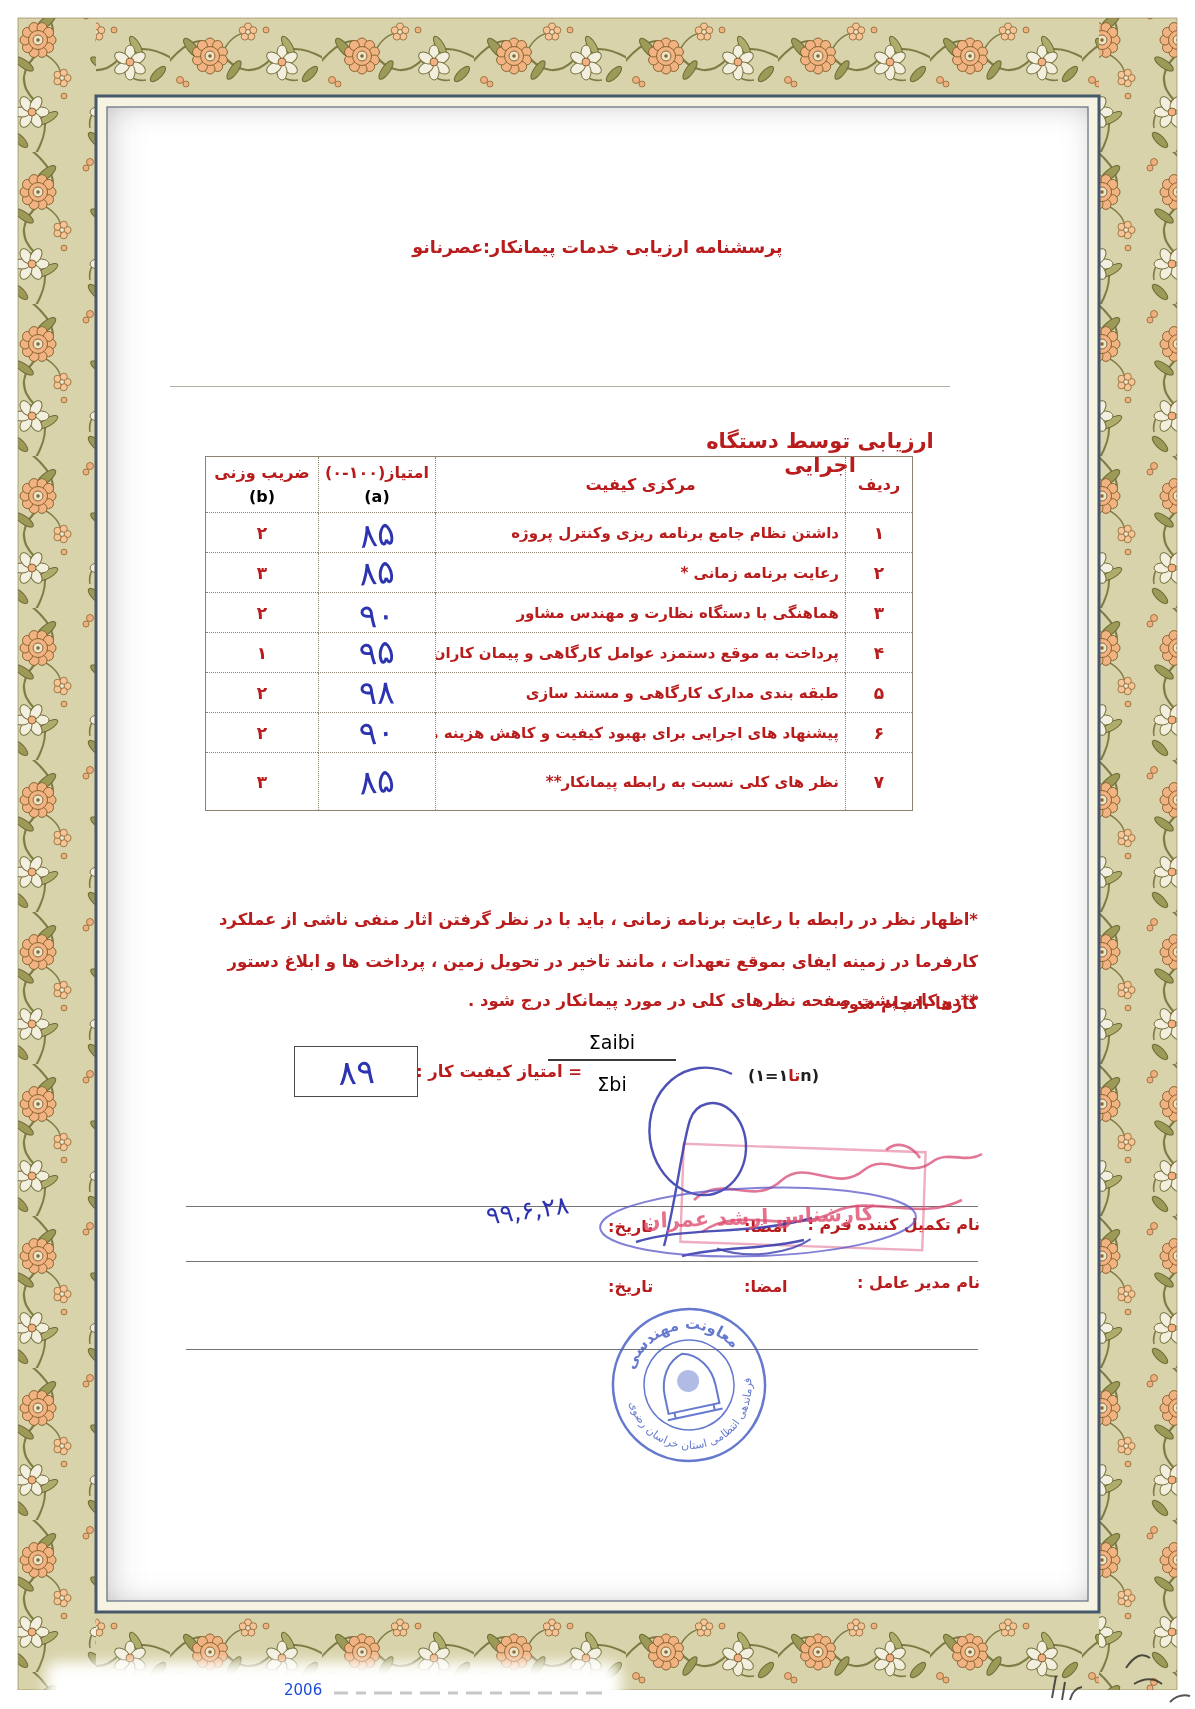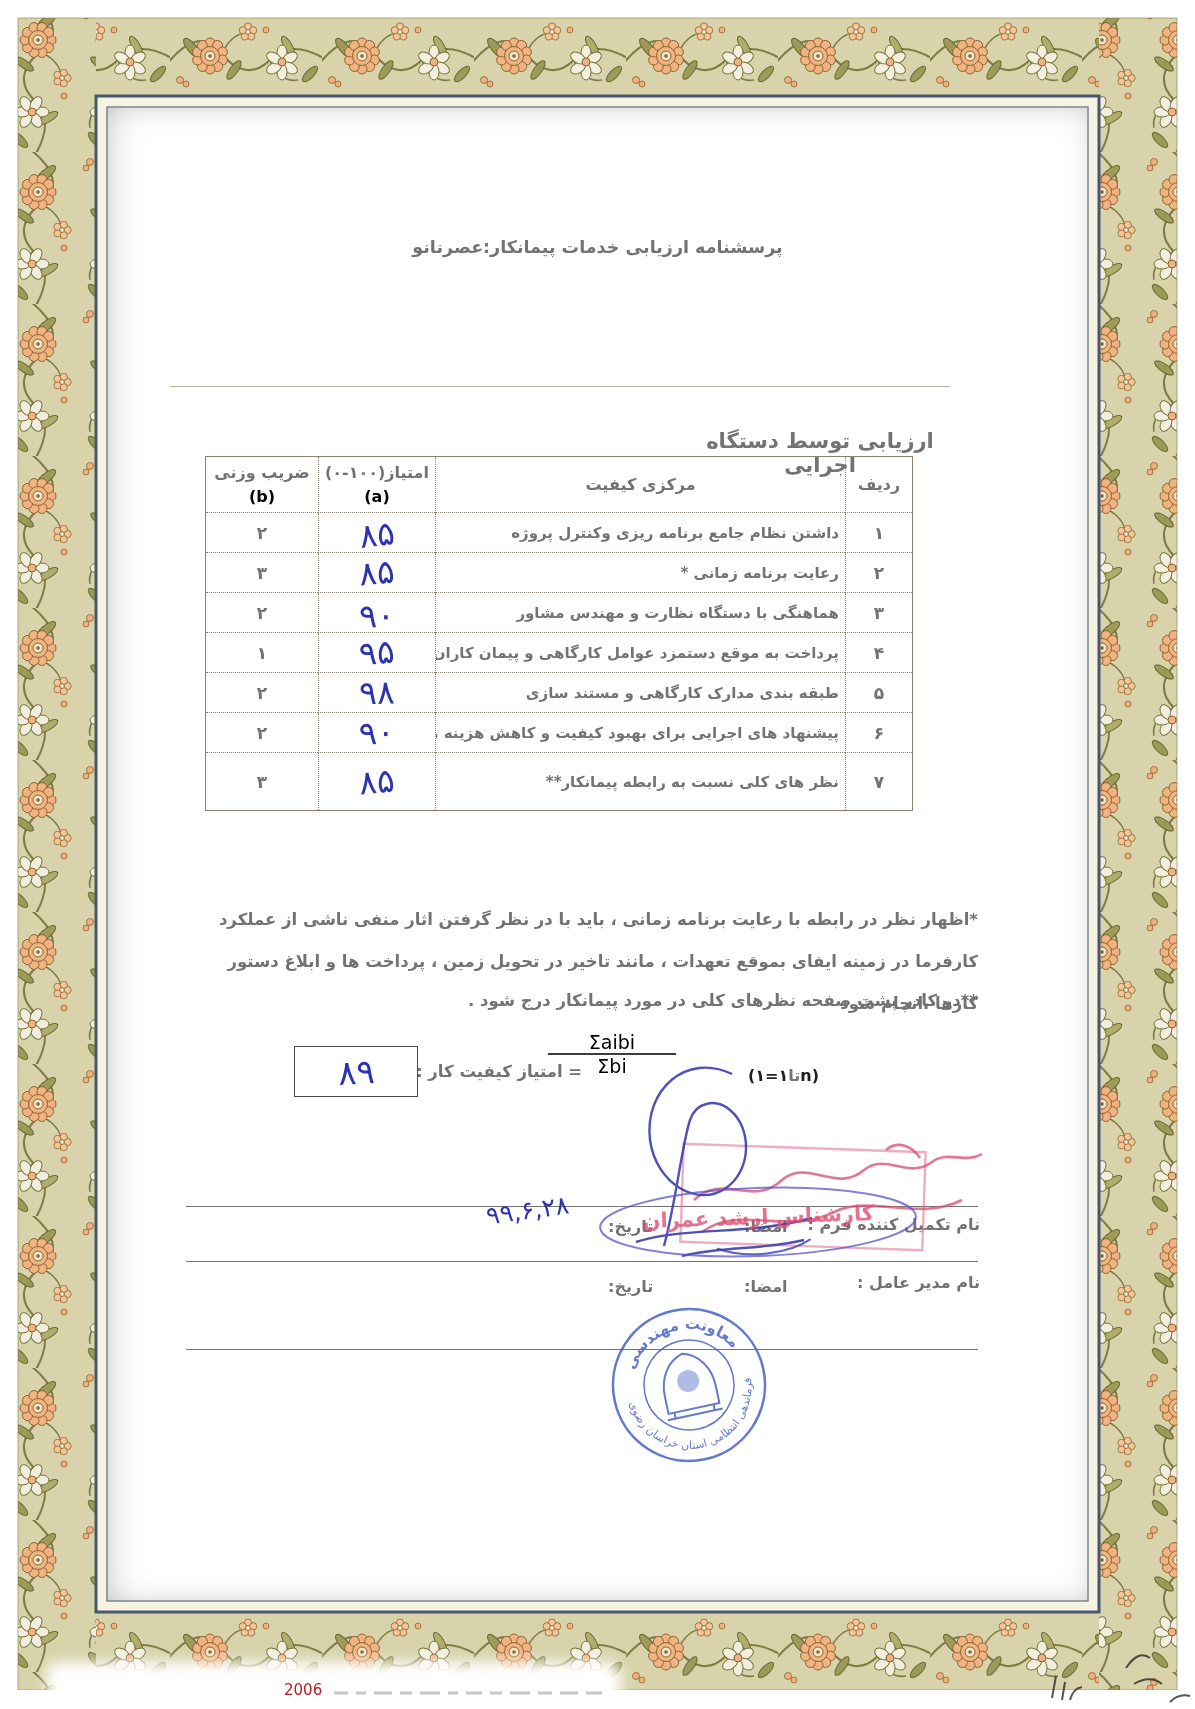--- a/index.html
+++ b/index.html
@@ -1,20 +1,20 @@
 <!DOCTYPE html>
 <html lang="fa"><head>
 <meta charset="utf-8">
 <style>
   html,body{margin:0;padding:0;background:#fff;}
   #page{position:relative;width:1195px;height:1709px;overflow:hidden;background:#fff;
         font-family:"DejaVu Sans",sans-serif;}
   #frame-svg{position:absolute;left:0;top:0;}
   .abs{position:absolute;}
-  .fa{direction:rtl;unicode-bidi:plaintext;color:#737373;}
+  .fa{direction:rtl;unicode-bidi:plaintext;color:#b91c1c;}
   .b{font-weight:bold;}
   .center{text-align:center;}
   .right{text-align:right;}
   .page-shade{left:107px;top:107px;width:981px;height:1494px;pointer-events:none;
       box-shadow:inset 24px 0 34px -22px rgba(120,120,120,.38),
                  inset -18px 0 30px -22px rgba(140,140,140,.30),
                  inset 0 22px 30px -22px rgba(130,130,130,.30),
                  inset 0 -20px 30px -22px rgba(130,130,130,.28);}
   
   .title{left:96px;top:237px;width:1003px;font-size:17.5px;}
@@ -38,40 +38,40 @@
   tr:nth-child(6) td.s .hw{transform:rotate(-2deg);}
   
   .note1{left:195px;top:899px;width:783px;font-size:16.5px;line-height:42px;}
   .note2{left:195px;top:991px;width:783px;font-size:16.5px;}
   
   .res-box{left:294px;top:1046px;width:122px;height:49px;border:1.6px solid #4a4a4a;
            display:flex;align-items:center;justify-content:center;}
   .res-box .hw{font-size:34px;transform:rotate(-3deg);}
   .f-label{left:416px;top:1062px;font-size:16.5px;}
   .frac{left:548px;top:1031px;width:128px;text-align:center;direction:ltr;}
-  .frac .num{font-size:19px;}
+  .frac .num{font-size:19px;padding-bottom:6px;}
   .frac .bar{border-top:2px solid #3c3c3c;}
-  .frac .den{font-size:19px;padding-top:0;}
+  .frac .den{font-size:19px;padding-top:12px;}
   .range{left:748px;top:1066px;direction:ltr;display:flex;font-size:16px;font-weight:bold;color:#1f1f1f;}
   
   .hr{border-top:1.7px solid #5c5c5c;opacity:.85;}
   .hr1{left:186px;top:1206px;width:792px;}
   .hr2{left:186px;top:1261px;width:792px;}
   .hr3{left:186px;top:1349px;width:792px;}
   .lab{font-size:16px;}
   .sig-l1{left:760px;top:1215px;width:220px;}
   .sig-l2{left:760px;top:1273px;width:220px;}
   .emza1{left:744px;top:1217px;} .emza2{left:744px;top:1277px;}
   .tarikh1{left:608px;top:1217px;} .tarikh2{left:608px;top:1277px;}
   .date-hw{left:486px;top:1196px;font-size:25px;transform:rotate(-8deg);direction:ltr;}
   
   .oval-stamp{left:596px;top:1183px;width:325px;height:78px;transform:rotate(-2deg);}
   .oval-stamp .txt{position:absolute;left:0;top:22px;width:100%;text-align:center;
       font-size:21px;font-weight:bold;color:#e04e70;opacity:.8;letter-spacing:1px;}
-  .foot-2006{left:284px;top:1681px;font-size:15px;color:#b91c1c;font-family:"DejaVu Sans",sans-serif;}
+  .foot-2006{left:284px;top:1681px;font-size:15px;color:#1d4ed8;font-family:"DejaVu Sans",sans-serif;}
   .whiteout{background:#fff;}
   .fade{filter:blur(7px);background:#fff;border-radius:12px;}
 </style>
 </head>
 <body>
 
 <div id="page">
 
   <svg id="frame-svg" width="1195" height="1709" viewBox="0 0 1195 1709" aria-hidden="true">
     <defs>

